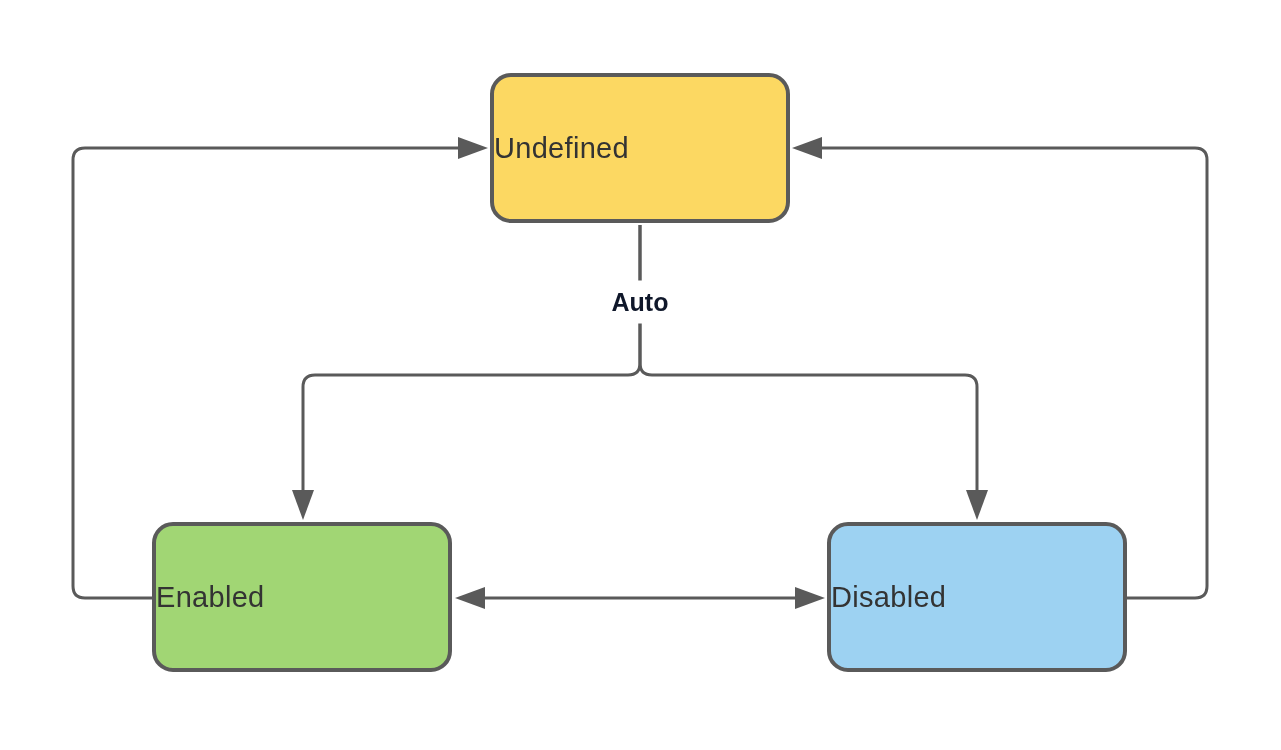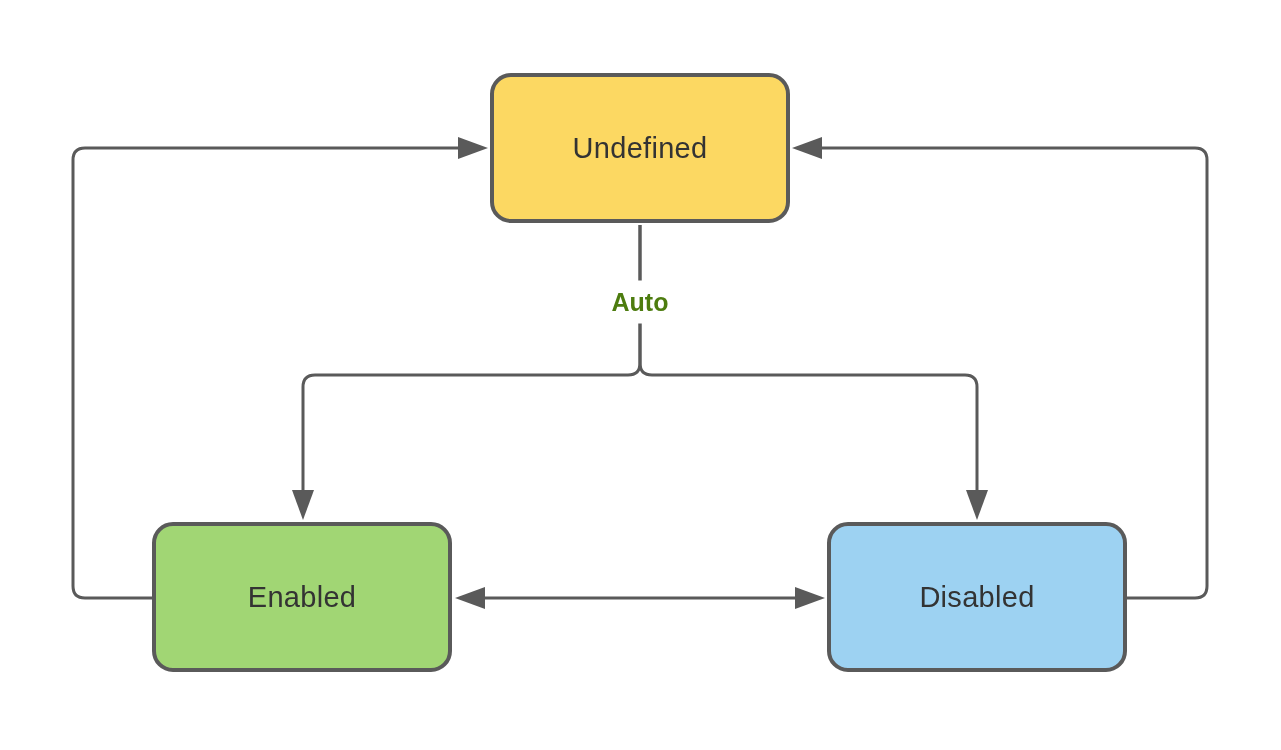--- a/index.html
+++ b/index.html
@@ -28,39 +28,39 @@
     fill: #5a5a5a;
     stroke: none;
   }
   .node {
     position: absolute;
     width: 300px; height: 150px;
     border: 4px solid #5a5a5a;
     border-radius: 21px;
     display: flex;
     align-items: center;
-    justify-content: center;
+    justify-content: flex-start;
   }
   .node-label {
     font-size: 29px;
     color: #333333;
     letter-spacing: 0.3px;
   }
   .node-undefined { left: 490px; top: 73px; }
   .node-enabled   { left: 152px; top: 522px; }
   .node-disabled  { left: 827px; top: 522px; }
   .edge-label {
     position: absolute;
     left: 640px; top: 302px;
     transform: translate(-50%, -50%);
     background: #ffffff;
     padding: 7px 10px;
     font-size: 25px;
     font-weight: bold;
-    color: #4d7c0f;
+    color: #0f172a;
   }
 </style>
 </head>
 <body>
 
 <div class="canvas">
 
   <svg class="edges-layer" viewBox="0 0 1281 750" xmlns="http://www.w3.org/2000/svg">
 
     <path d="M640 225 L640 363 Q640 375 628 375 L315 375 Q303 375 303 387 L303 490"></path>

